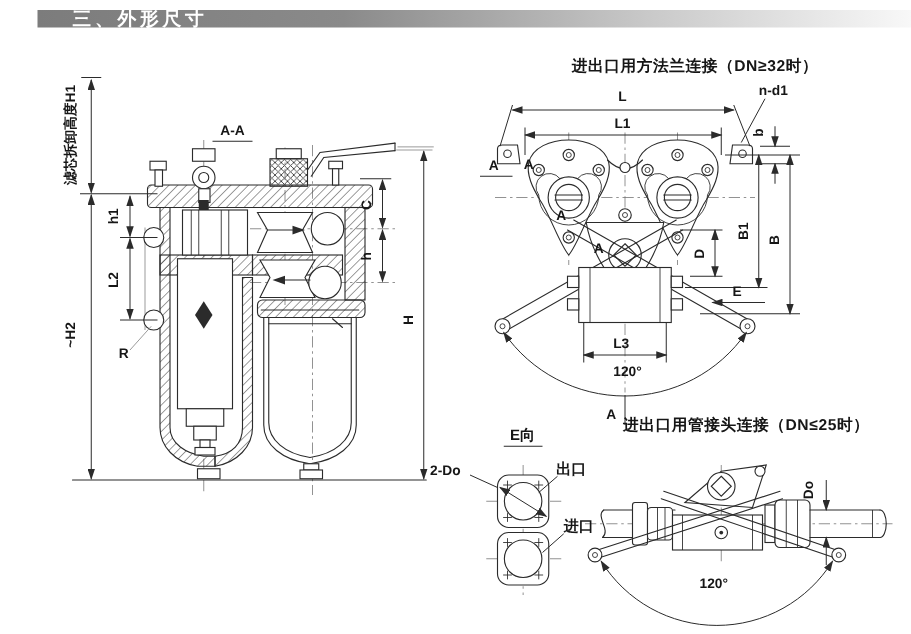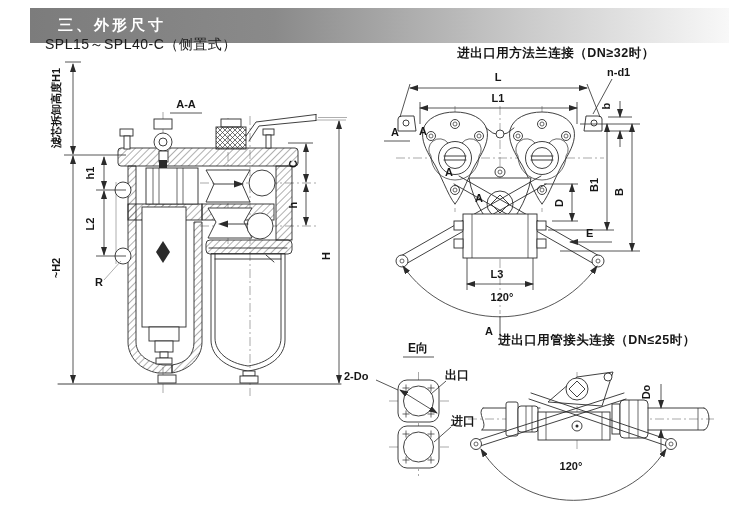--- a/index.html
+++ b/index.html
@@ -1,18 +1,18 @@
 <!DOCTYPE html>
 <html><head>
 <meta charset="utf-8">
 <style>
   html,body{margin:0;padding:0;background:#fff;}
   #stage{position:relative;width:729px;height:507px;background:#fff;overflow:hidden;
          font-family:"Liberation Sans",sans-serif;}
-  #banner{position:absolute;left:30px;top:8px;width:699px;height:35px;
+  #banner{position:absolute;left:30px;top:8px;width:699px;height:14px;
           background:linear-gradient(to right,#7c7c7c 0%,#8a8a8a 35%,#c9c9c9 70%,#f8f8f8 100%);
           display:flex;align-items:center;}
   #banner span{color:#fff;font-size:15px;font-weight:bold;letter-spacing:3px;margin-left:28px;}
   #subtitle{position:absolute;left:45px;top:36px;font-size:14px;color:#1c1c1c;letter-spacing:.5px;}
   svg{position:absolute;left:0;top:0;}
   .ln{stroke:#2b2b2b;stroke-width:.9;fill:none;stroke-linecap:round;}
   .th{stroke:#2b2b2b;stroke-width:.7;fill:none;}
   .gray{stroke:#9b9b9b;stroke-width:.8;fill:none;}
   .cl{stroke:#6e6e6e;stroke-width:.6;fill:none;stroke-dasharray:9 3 2 3;}
   .dim{stroke:#2b2b2b;stroke-width:.8;fill:none;}
@@ -25,21 +25,20 @@
   text.title{font:600 12.5px "Liberation Sans",sans-serif;fill:#161616;letter-spacing:.5px;}
 </style>
 </head>
 <body>
 
 <div id="stage">
 
   <div id="banner">
     <span>三、外形尺寸</span>
   </div>
-  <div id="subtitle">SPL15～SPL40-C（侧置式）</div>
 
   <svg width="729" height="507" viewBox="0 0 729 507">
     <defs>
       <pattern id="hatch" patternUnits="userSpaceOnUse" width="5" height="5" patternTransform="rotate(45)">
         <line x1="0" y1="0" x2="0" y2="5" stroke="#3a3a3a" stroke-width="0.8"></line>
       </pattern>
       <pattern id="xhatch" patternUnits="userSpaceOnUse" width="5" height="5">
         <path d="M0,0 L5,5 M5,0 L0,5" stroke="#3a3a3a" stroke-width="0.7"></path>
       </pattern>
       <marker id="arr" markerUnits="userSpaceOnUse" markerWidth="9" markerHeight="6" refX="8" refY="3" orient="auto-start-reverse">

